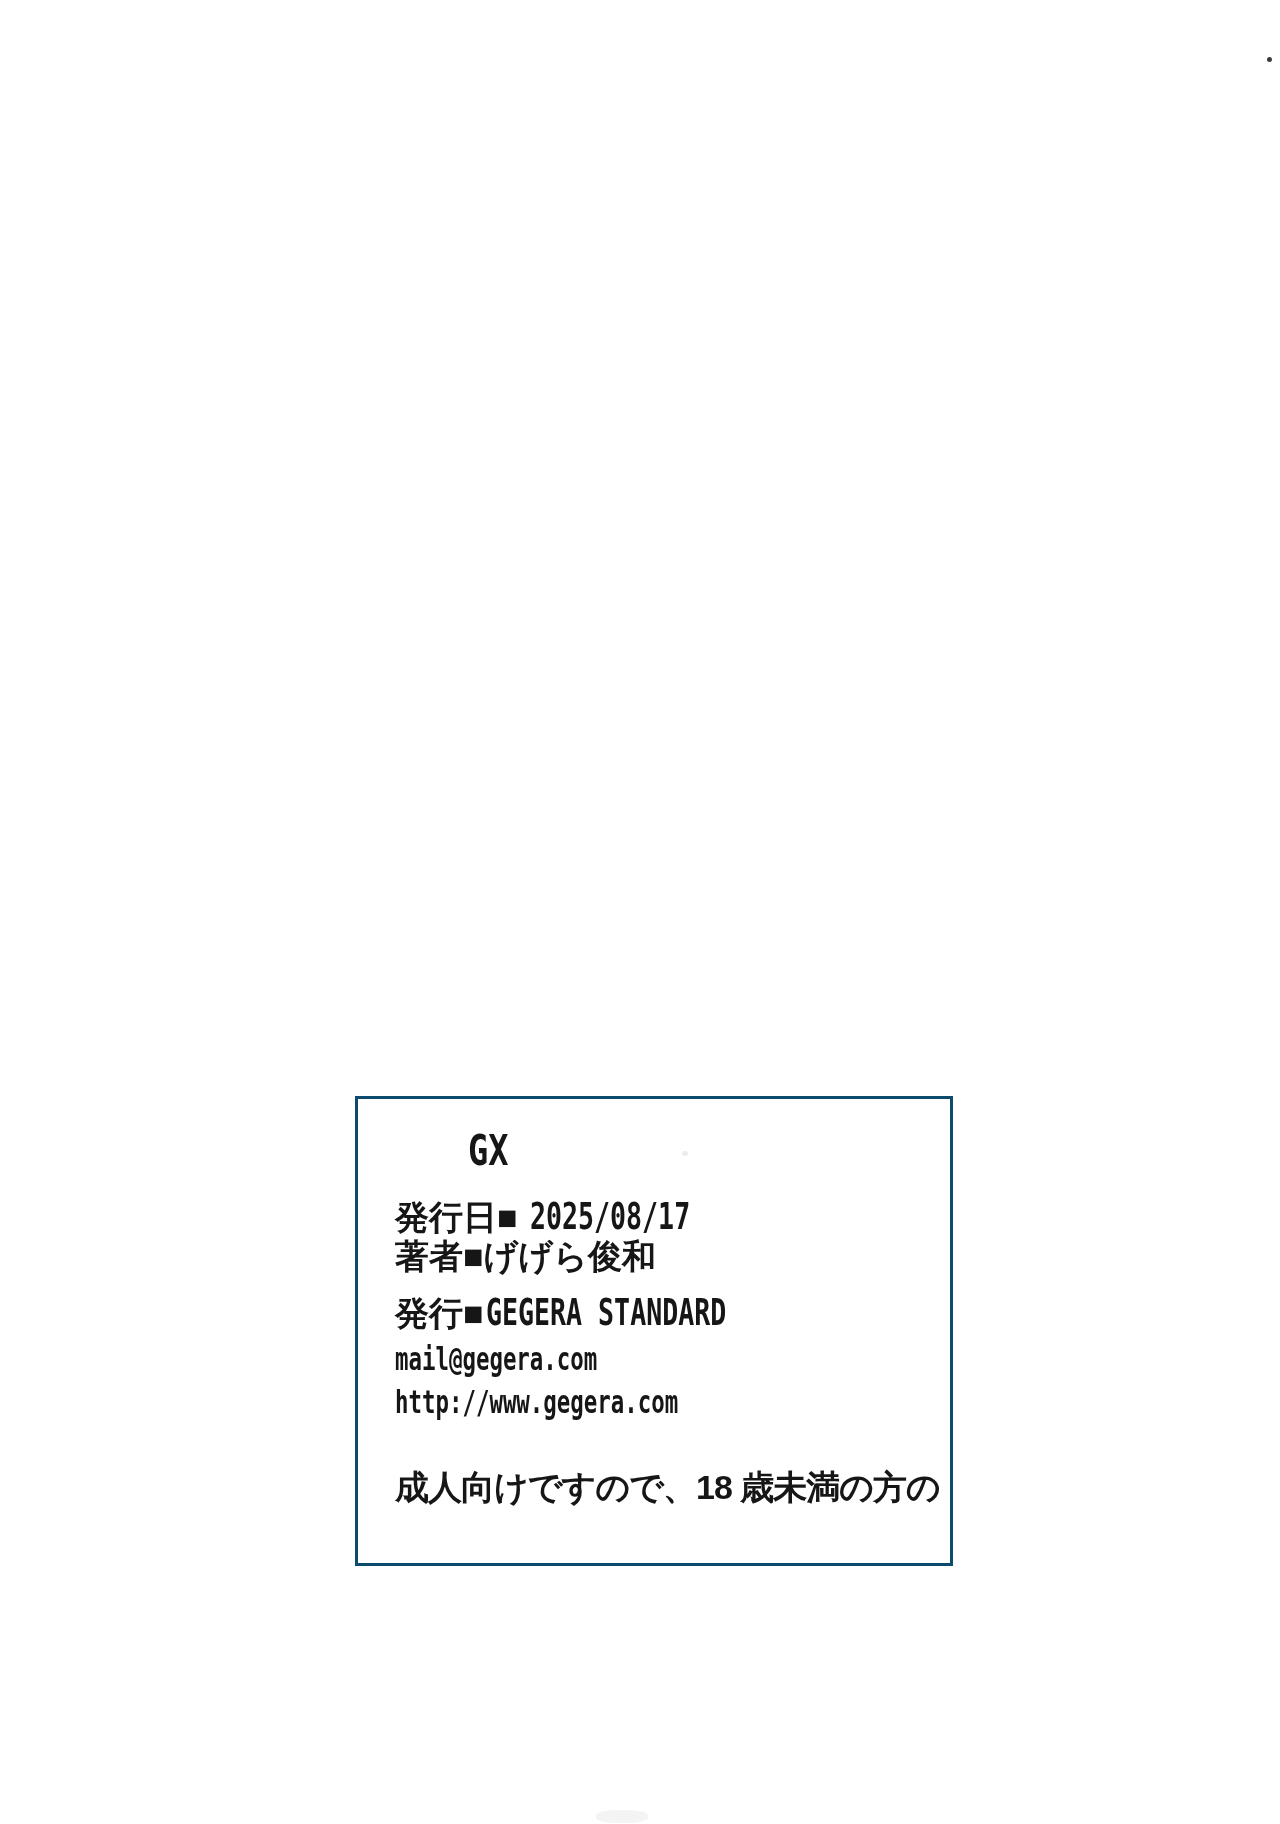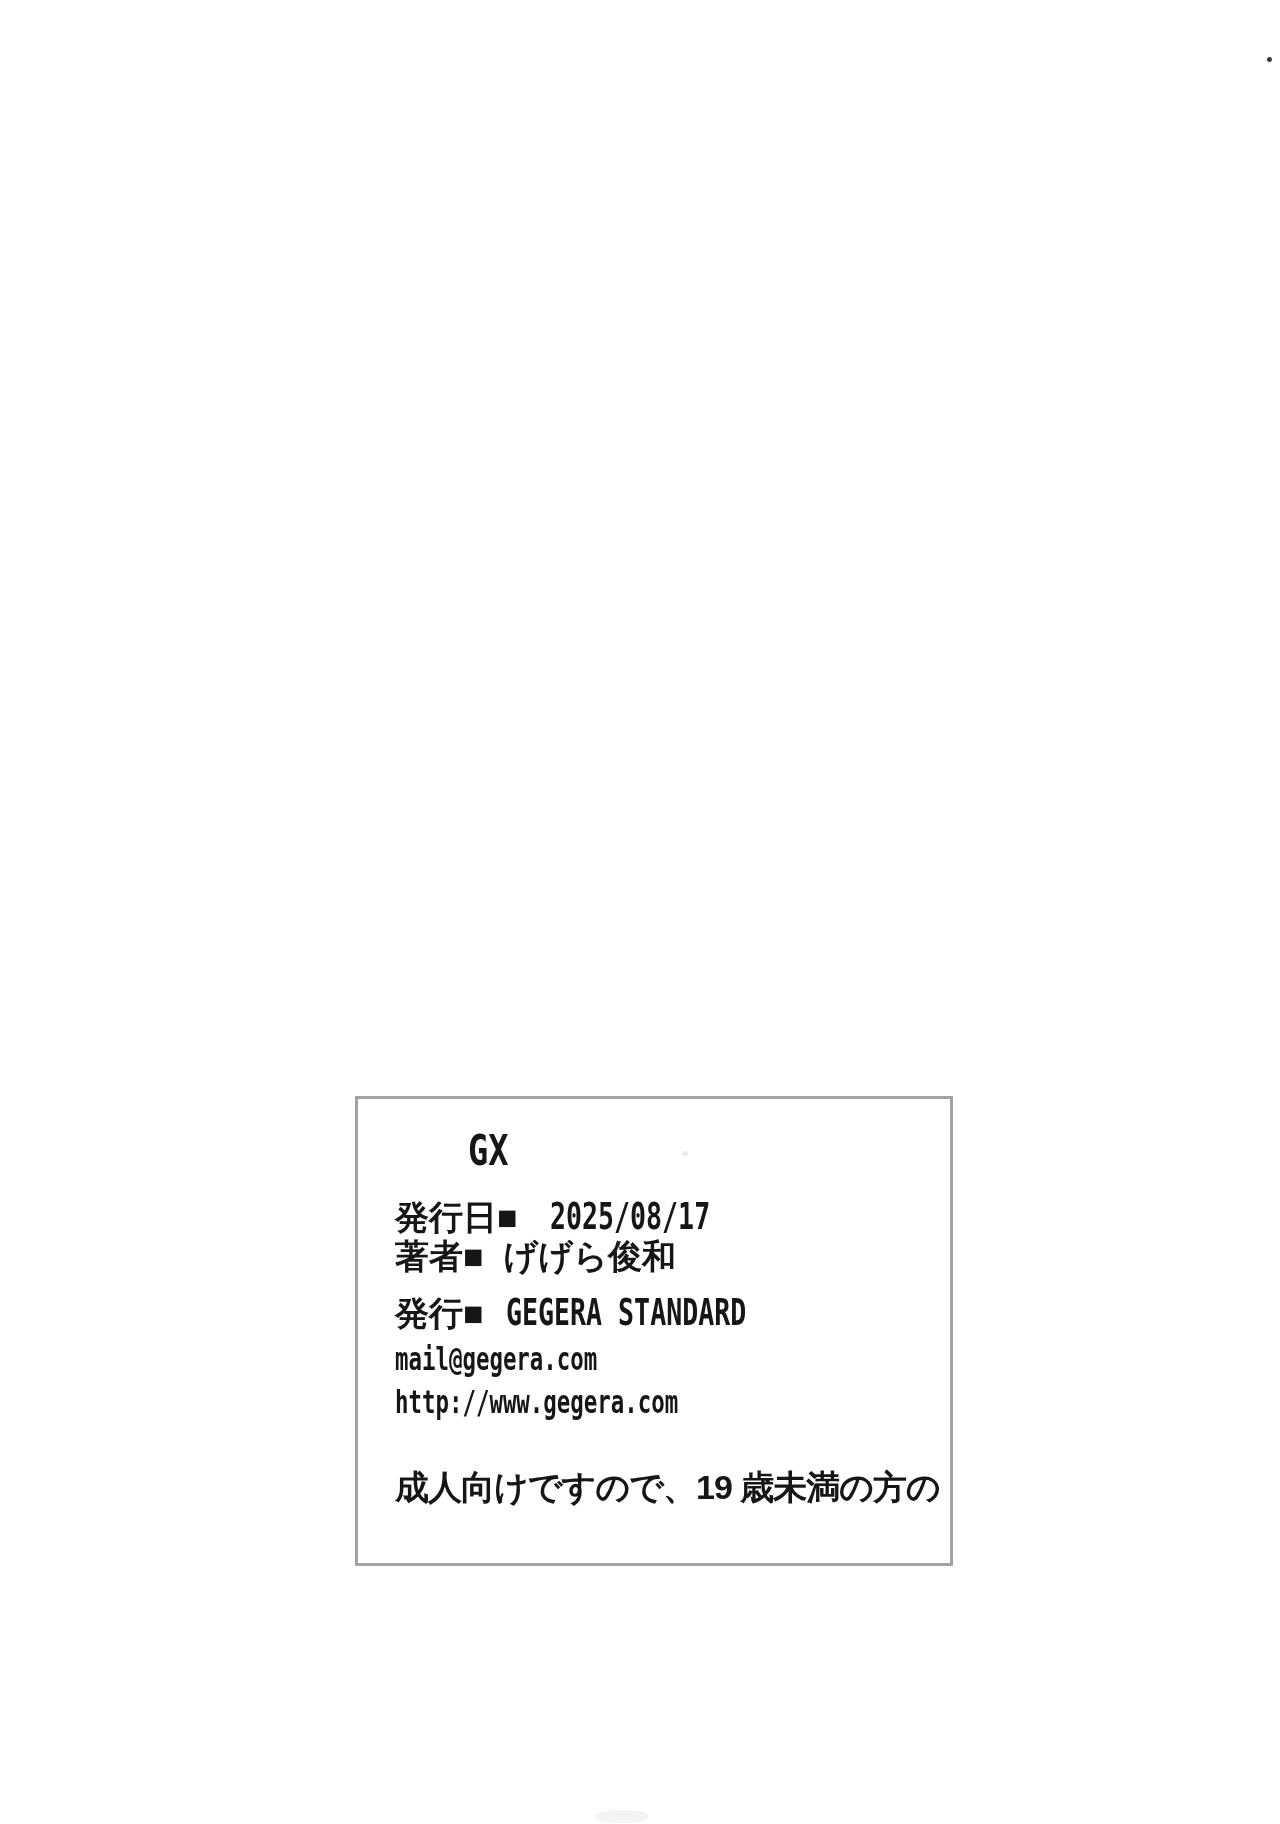--- a/index.html
+++ b/index.html
@@ -14,32 +14,31 @@
     overflow: hidden;
     font-family: "Liberation Sans", sans-serif;
     color: #161616;
   }
   .colophon-box {
     position: absolute;
     left: 355px;
     top: 1096px;
     width: 598px;
     height: 470px;
-    border: 3px solid #a3a3a3;
+    border: 3px solid #0c4a6e;
     box-sizing: border-box;
     background: #ffffff;
   }
   .row {
     position: absolute;
     left: 37px;
     display: flex;
     align-items: baseline;
     white-space: nowrap;
     line-height: 1;
-    gap: 20px;
   }
   .kanji {
     font-family: "Liberation Sans", sans-serif;
     font-weight: 700;
     font-size: 34px;
     letter-spacing: 0px;
     color: #161616;
   }
   .latin {
     font-family: "DejaVu Sans Mono", monospace;
@@ -142,21 +141,21 @@
 
   <div class="row row-mail">
     <span class="latin-sm">mail@gegera.com</span>
   </div>
 
   <div class="row row-site">
     <span class="latin-sm">http://www.gegera.com</span>
   </div>
 
   <div class="row row-notice1">
-    <span class="kanji notice">成人向けですので、19 歳未満の方の</span>
+    <span class="kanji notice">成人向けですので、18 歳未満の方の</span>
   </div>
 
 
 </div>
 
 <div class="scan-speck speck-top-right"></div>
 <div class="scan-speck speck-in-box"></div>
 <div class="scan-speck smudge-bottom"></div>
 
 </body></html>

